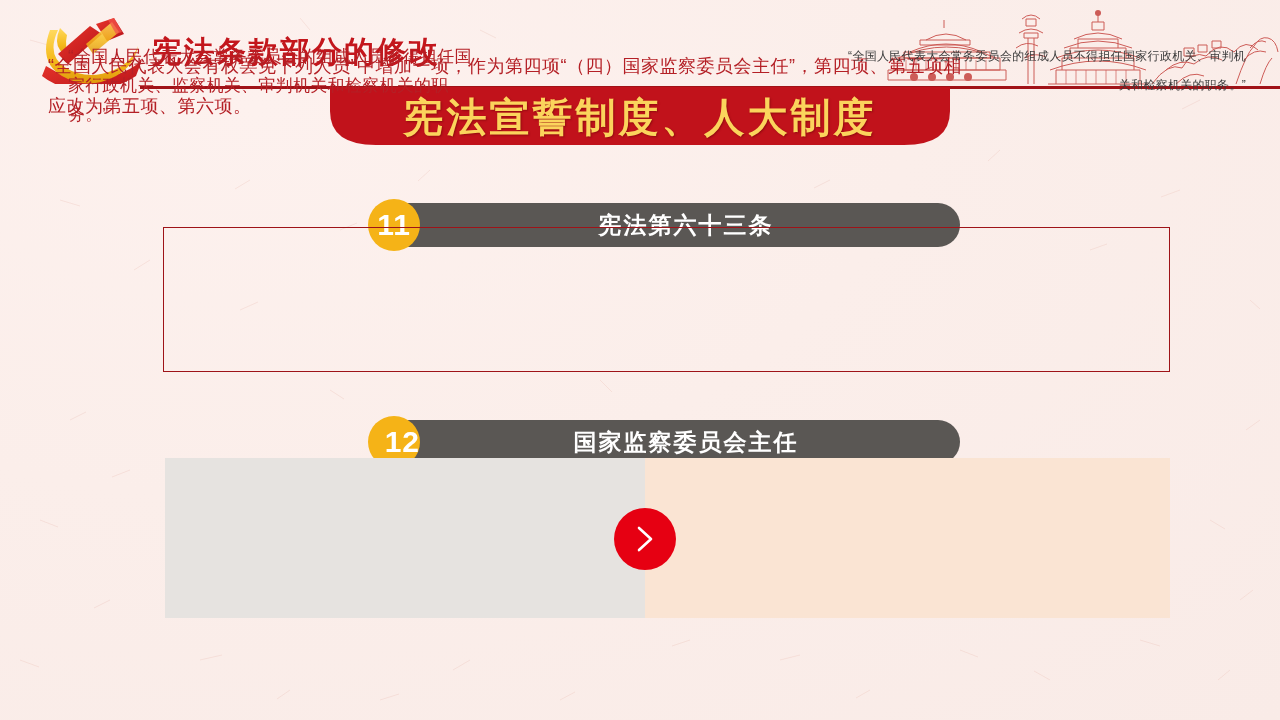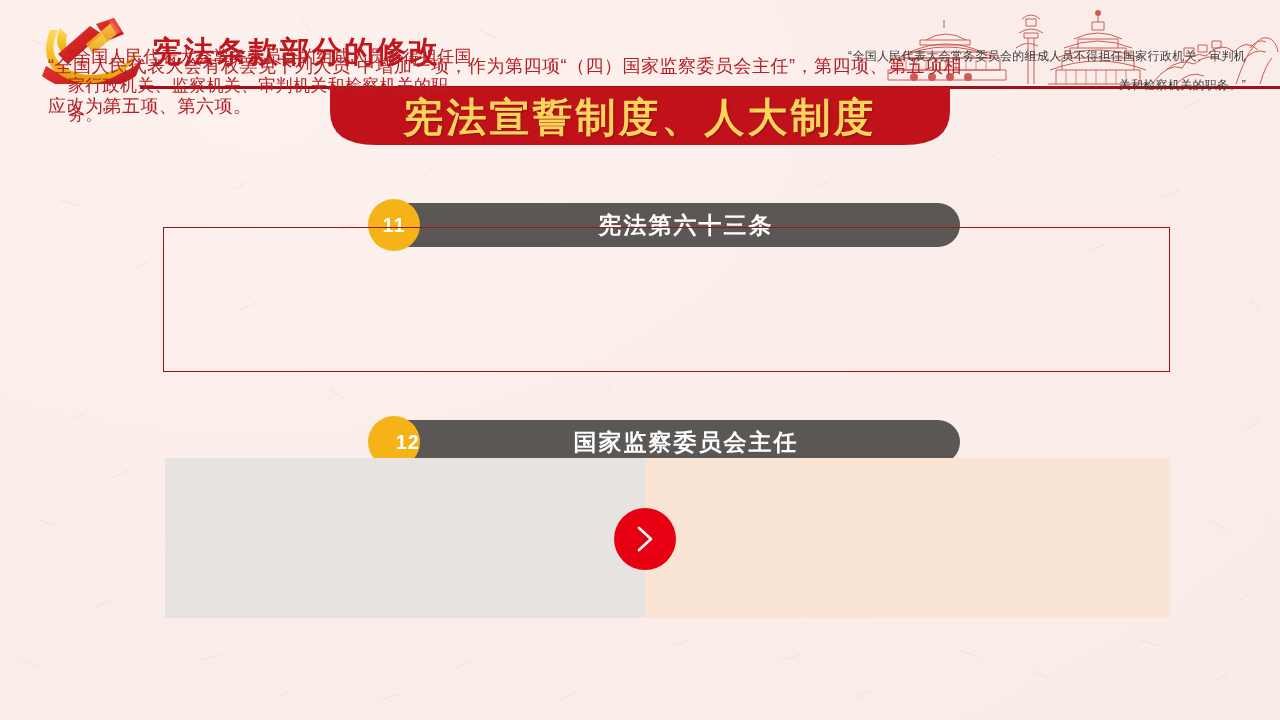--- a/index.html
+++ b/index.html
@@ -119,21 +119,21 @@
   .badge {
     position: absolute;
     width: 52px;
     height: 52px;
     border-radius: 50%;
     background: #f5b317;
     display: flex;
     align-items: center;
     justify-content: center;
     color: #ffffff;
-    font-size: 20px;
+    font-size: 30px;
     font-weight: bold;
     letter-spacing: 1px;
   }
 
   
   .outline-box {
     position: absolute;
     left: 163px;
     top: 227px;
     width: 1007px;

